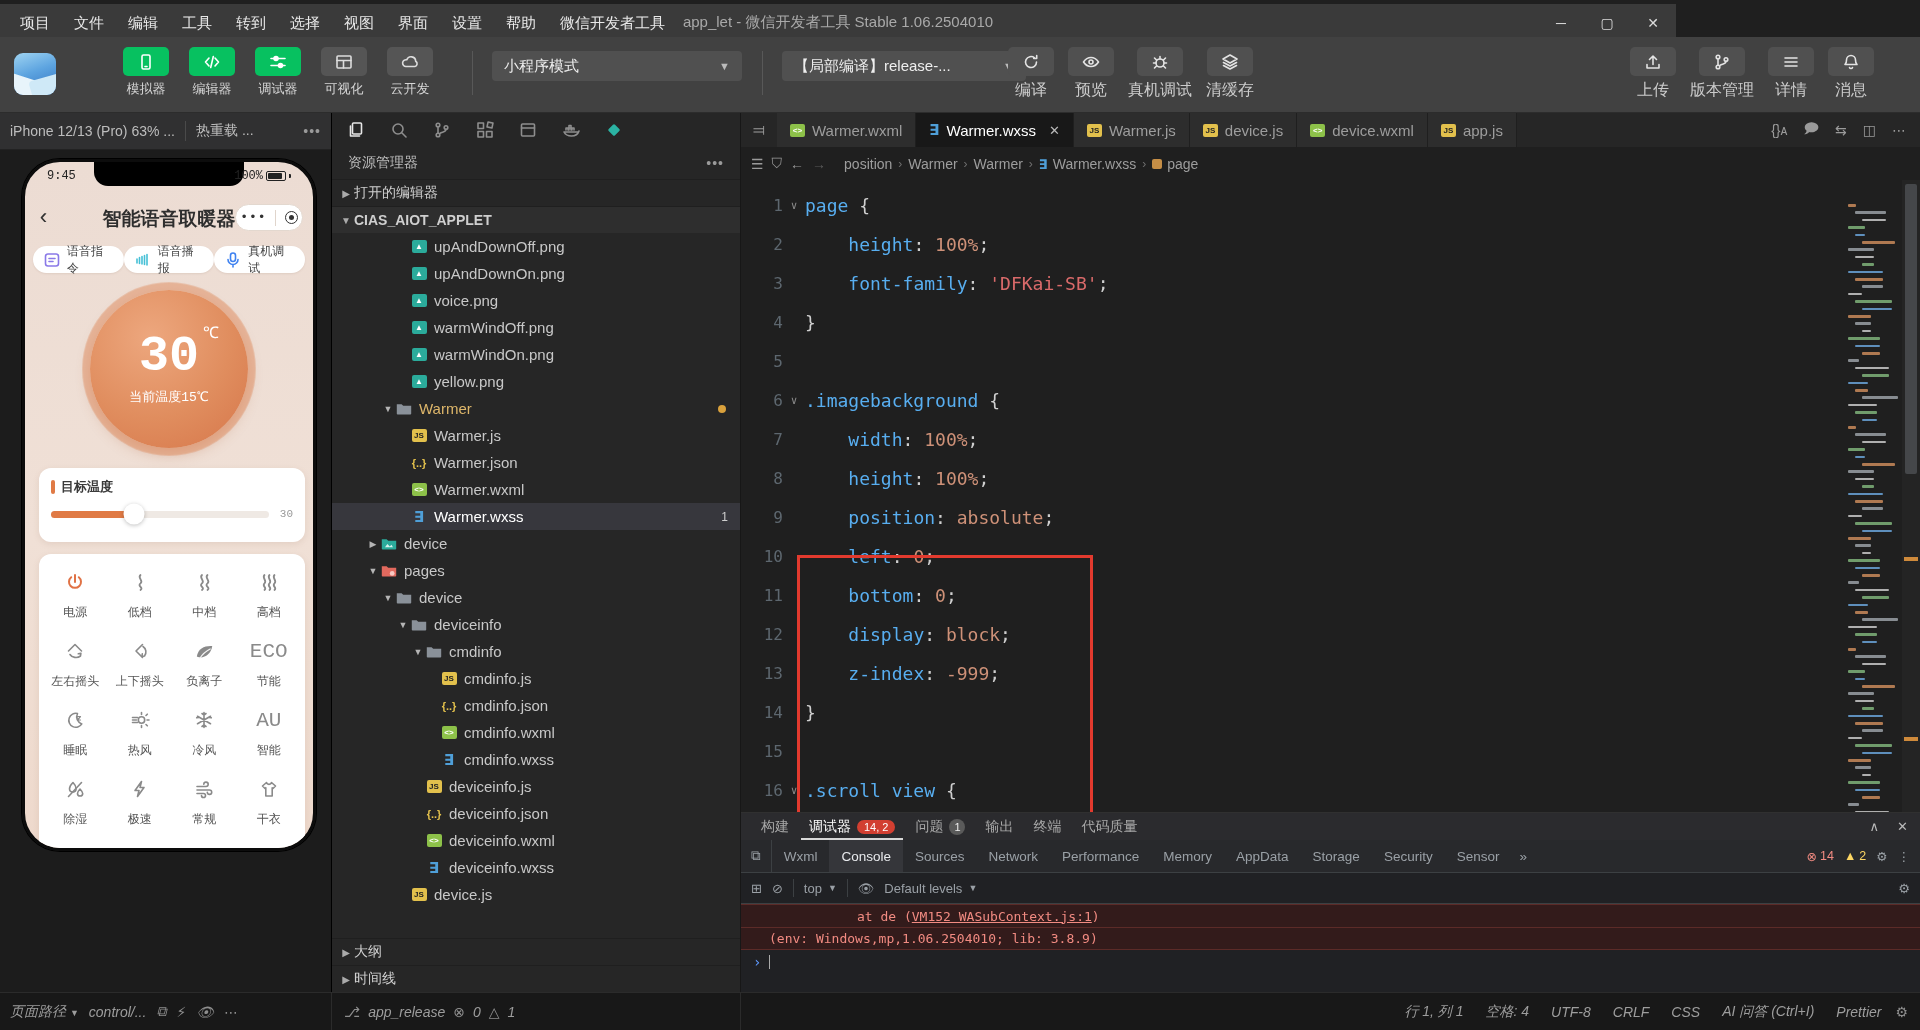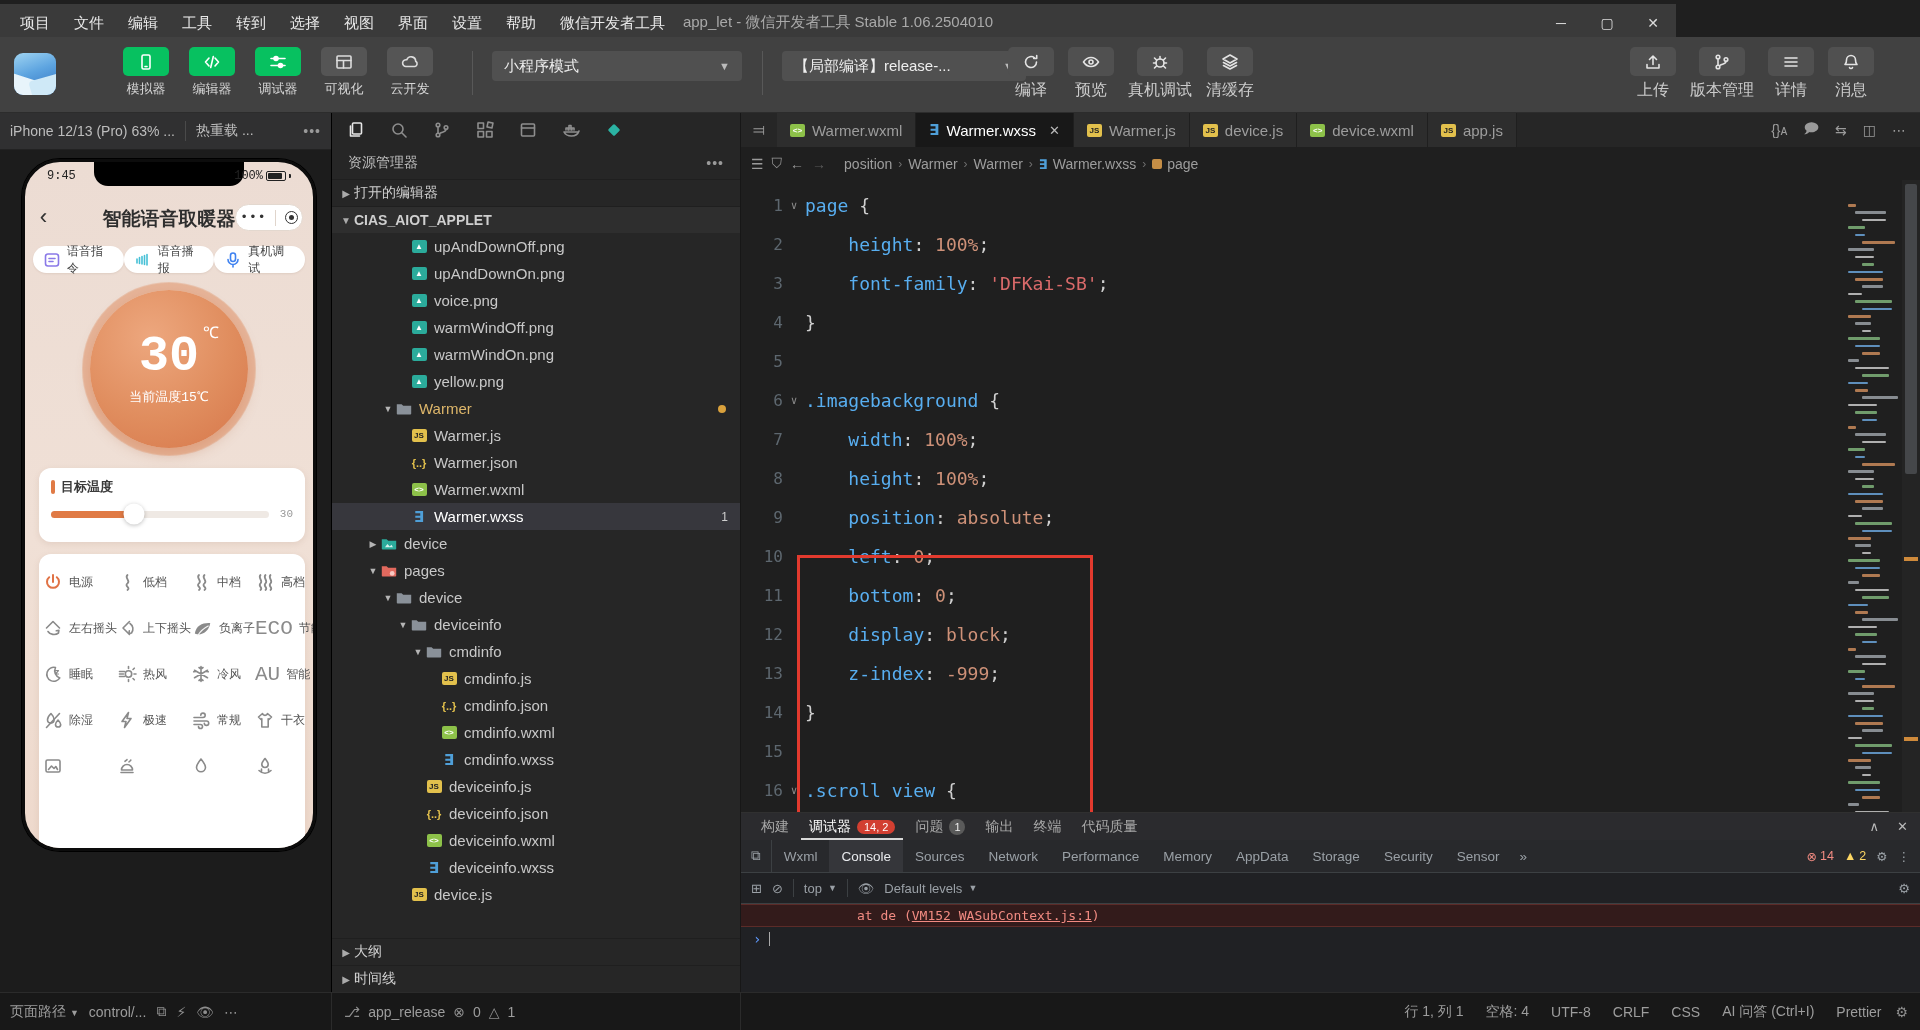--- a/index.html
+++ b/index.html
@@ -68,21 +68,21 @@
   .target-card { top:306px; height:74px; padding:10px 12px 0 12px; }
   .target-head { display:flex; align-items:center; gap:6px; font-size:13px; font-weight:bold; color:#3a3a3a; }
   .target-head:before { content:""; width:4px; height:14px; background:#e07a45; border-radius:2px; }
   .slider-row { display:flex; align-items:center; margin-top:12px; gap:8px; }
   .slider { position:relative; flex:1; height:7px; border-radius:4px; background:#efe9e4; }
   .slider-fill { position:absolute; left:0; top:0; bottom:0; width:38%; background:#e07a45; border-radius:4px; }
   .slider-knob { position:absolute; left:38%; top:50%; transform:translate(-50%,-50%); width:21px; height:21px; background:#fff; border-radius:50%; box-shadow:0 1px 4px rgba(0,0,0,.25); }
   .slider-val { font-size:11px; color:#999; width:16px; text-align:right; }
   .grid-card { top:392px; height:312px; padding:12px 4px; }
   .pgrid { display:grid; grid-template-columns:repeat(4,1fr); row-gap:14px; }
-  .gcell { display:flex; flex-direction:row; align-items:center; gap:6px; }
+  .gcell { display:flex; flex-direction:column; align-items:center; gap:6px; }
   .gicon { height:32px; display:flex; align-items:center; justify-content:center; color:#8a8a8a; }
   .gicon.accent { color:#e07245; }
   .gicon .txtic { font-size:21px; color:#8a8a8a; letter-spacing:0; }
   .glabel { font-size:12px; color:#555; white-space:nowrap; }
 
   
   .exp-icons { height:34px; display:flex; align-items:center; gap:23px; padding:0 14px; color:#8e8e8e; }
   .exp-icons .on { color:#e6e6e6; }
   .exp-title { height:32px; display:flex; align-items:center; padding:0 16px; font-size:14px; color:#bdbdbd; }
   .exp-title .more { margin-left:auto; color:#9a9a9a; letter-spacing:1px; }
@@ -148,21 +148,21 @@
   .dd .caret { font-size:9px; }
   .filter-in { background:#202124; border:1px solid #5f6368; border-radius:3px; color:#e8eaed; font-size:13px; height:21px; width:420px; padding:0 8px; font-family:inherit; }
   .filter-in::placeholder { color:#80868b; }
   .con-msg { height:23px; background:#331b1b; border-top:1px solid #5c2b28; display:flex; align-items:center; font-size:13px; color:#f28b82; font-family:"DejaVu Sans Mono","Liberation Mono",monospace; }
   .con-msg:last-of-type { border-bottom:1px solid #5c2b28; }
   .con-link { text-decoration:underline; }
   .prompt { height:24px; display:flex; align-items:center; gap:8px; padding-left:12px; font-size:14px; color:#5f9aff; font-family:"DejaVu Sans Mono",monospace; }
   .prompt .caret-line { width:1px; height:14px; background:#aaa; }
 
   
-  .statusbar { position:absolute; left:0; top:992px; width:1920px; height:38px; background:#181818; border-top:1px solid #2b2b2b; display:flex; align-items:center; font-size:14px; color:#9d9d9d; }
+  .statusbar { position:absolute; left:0; top:992px; width:1920px; height:38px; background:#181818; border-top:1px solid #2b2b2b; display:flex; align-items:center; font-size:14px; color:#9d9d9d;font-style:italic; }
   .sb-seg { display:flex; align-items:center; height:100%; }
   .sb-sim { width:332px; padding:0 10px; gap:10px; border-right:1px solid #2b2b2b; }
   .sb-exp { width:409px; padding:0 12px; gap:8px; border-right:1px solid #2b2b2b; }
   .sb-right { margin-left:auto; gap:22px; padding-right:14px; }
   .sb-item { white-space:nowrap; }
   .sb-ic { display:flex; align-items:center; color:#8e8e8e; }
 </style>
 </head>
 <body>
 
@@ -1087,20 +1087,23 @@
             <span class="caret">▼</span>
           </span>
         <span style="margin-left:auto">⚙</span>
       </div>
       <div id="con-msgs">
           <div class="con-msg" style="padding-left: 116px;">
             <span>at de (</span>
             <span class="con-link">VM152 WASubContext.js:1</span>
             <span>)</span>
           </div>
+          <div class="con-msg" style="padding-left: 28px;">
+            <span>(env: Windows,mp,1.06.2504010; lib: 3.8.9)</span>
+          </div>
         </div>
       <div class="prompt">
         <span>›</span>
         <span class="caret-line"></span>
       </div>
     </div>
   </div>
 
   <div class="statusbar">
     <div class="sb-seg sb-sim">

